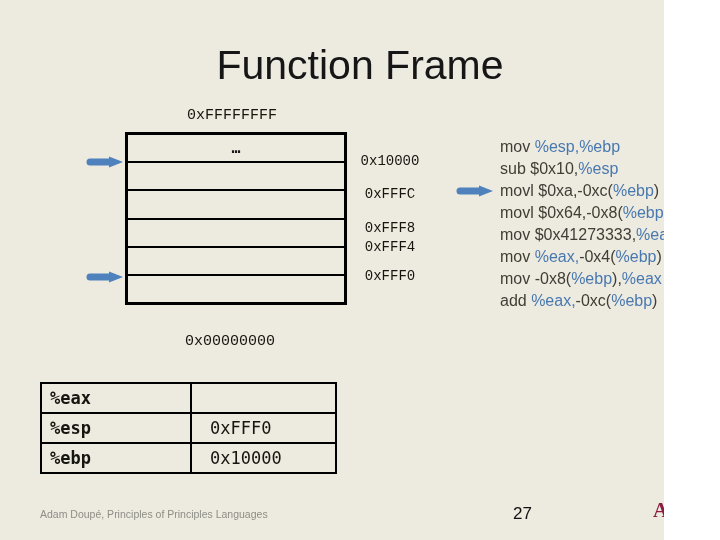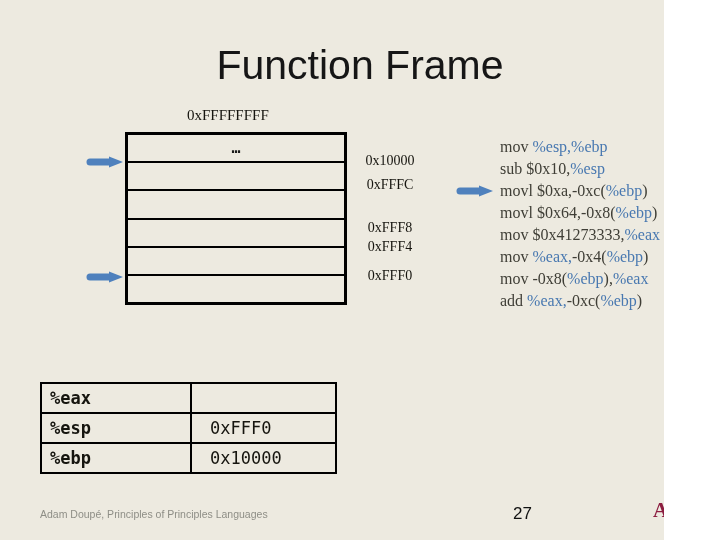--- a/index.html
+++ b/index.html
@@ -4,21 +4,21 @@
 <style>
   html,body{margin:0;padding:0;}
   .slide{
     position:relative;
     width:664px;height:540px;
     background:#EDEAE0;
     font-family:"Liberation Sans",sans-serif;
     color:#1a1a1a;
     overflow:hidden;
   }
-  .mono{font-family:Liberation Serif, serif;}
+  .mono{font-family:Liberation Mono, monospace;}
   .title{
     position:absolute;top:42px;left:0;width:720px;
     text-align:center;font-size:41px;font-weight:400;
     color:#161616;letter-spacing:0px;margin:0;
   }
   .top-address{position:absolute;left:187px;top:107px;font-size:15px;color:#16150f;}
   .bottom-address{position:absolute;left:185px;top:333px;font-size:15px;color:#16150f;}
 
   .stack-box{
     position:absolute;left:125px;top:132px;width:222px;height:173px;
@@ -34,21 +34,21 @@
 
   .addr-label{
     position:absolute;left:349px;width:82px;height:18px;
     text-align:center;font-size:14px;color:#16150f;line-height:18px;
   }
 
   .ptr-arrow{position:absolute;width:38px;height:12px;}
 
   .code-block{
     position:absolute;left:500px;top:136px;
-    font-family:Liberation Serif, serif;
+    font-family:Liberation Sans, sans-serif;
     font-size:16px;line-height:22px;white-space:pre;
   }
   .seg-plain{color:#3F3E36;}
   .seg-reg{color:#4878B0;}
 
   .reg-table{
     position:absolute;left:40px;top:382px;
     border-collapse:collapse;
   }
   .reg-table td{
@@ -84,21 +84,21 @@
       <div class="stack-row">…</div>
       <div class="stack-row"></div>
       <div class="stack-row"></div>
       <div class="stack-row"></div>
       <div class="stack-row"></div>
       <div class="stack-row"></div>
     </div>
 
   <div id="addr-labels">
       <div class="addr-label mono" style="top: 151.833px;">0x10000</div>
-      <div class="addr-label mono" style="top: 176px;">0xFFFC</div>
+      <div class="addr-label mono" style="top: 185px;">0xFFFC</div>
       <div class="addr-label mono" style="top: 219px;">0xFFF8</div>
       <div class="addr-label mono" style="top: 238.333px; text-align: center;">0xFFF4</div>
       <div class="addr-label mono" style="top: 267.167px;">0xFFF0</div>
     </div>
 
   <svg class="ptr-arrow" style="left:86px;top:156px;" viewBox="0 0 38 12">
     <line x1="4" y1="6" x2="25" y2="6" stroke="#4F81BD" stroke-width="7" stroke-linecap="round"></line>
     <path d="M23 0.5 L37 6 L23 11.5 Z" fill="#4F81BD"></path>
   </svg>
 
@@ -107,20 +107,21 @@
     <path d="M23 0.5 L37 6 L23 11.5 Z" fill="#4F81BD"></path>
   </svg>
 
   <svg class="ptr-arrow" style="left:456px;top:185px;" viewBox="0 0 38 12">
     <line x1="4" y1="6" x2="25" y2="6" stroke="#4F81BD" stroke-width="7" stroke-linecap="round"></line>
     <path d="M23 0.5 L37 6 L23 11.5 Z" fill="#4F81BD"></path>
   </svg>
 
   <div class="code-block" id="code-block"><div><span class="seg-plain">mov </span><span class="seg-reg">%esp,%ebp</span></div><div><span class="seg-plain">sub $0x10,</span><span class="seg-reg">%esp</span></div><div><span class="seg-plain">movl $0xa,-0xc(</span><span class="seg-reg">%ebp</span><span class="seg-plain">)</span></div><div><span class="seg-plain">movl $0x64,-0x8(</span><span class="seg-reg">%ebp</span><span class="seg-plain">)</span></div><div><span class="seg-plain">mov $0x41273333,</span><span class="seg-reg">%eax</span></div><div><span class="seg-plain">mov </span><span class="seg-reg">%eax,</span><span class="seg-plain">-0x4(</span><span class="seg-reg">%ebp</span><span class="seg-plain">)</span></div><div><span class="seg-plain">mov -0x8(</span><span class="seg-reg">%ebp</span><span class="seg-plain">),</span><span class="seg-reg">%eax</span></div><div><span class="seg-plain">add </span><span class="seg-reg">%eax,</span><span class="seg-plain">-0xc(</span><span class="seg-reg">%ebp</span><span class="seg-plain">)</span></div></div>
 
+  <div class="mono bottom-address">0x00000000</div>
 
   <table class="reg-table">
     <tbody id="reg-tbody">
         <tr>
           <td class="reg-name">%eax</td>
           <td class="reg-value"></td>
         </tr>
         <tr>
           <td class="reg-name">%esp</td>
           <td class="reg-value">0xFFF0</td>

